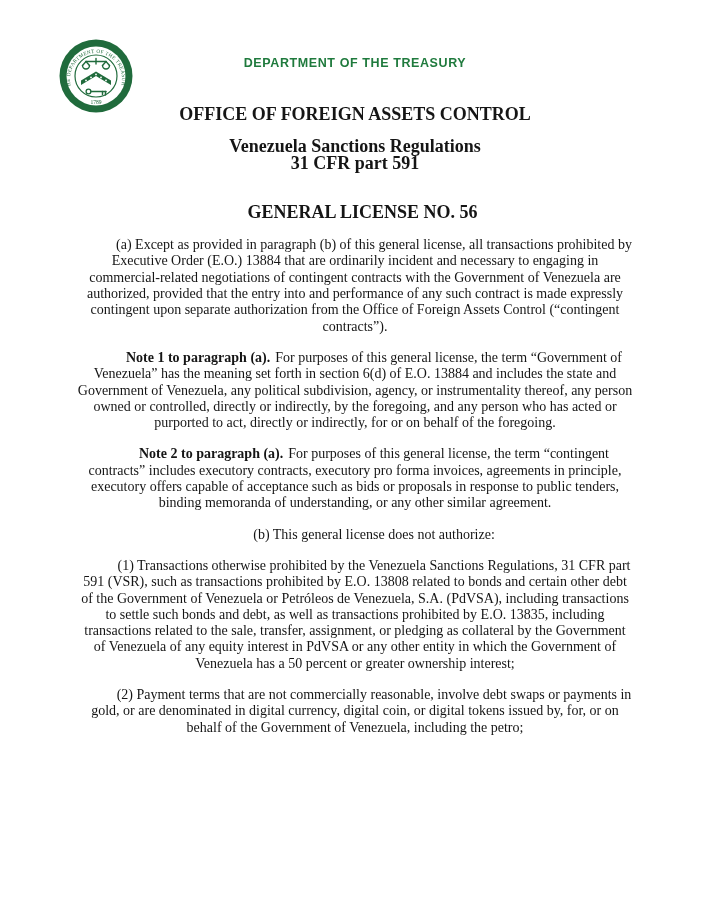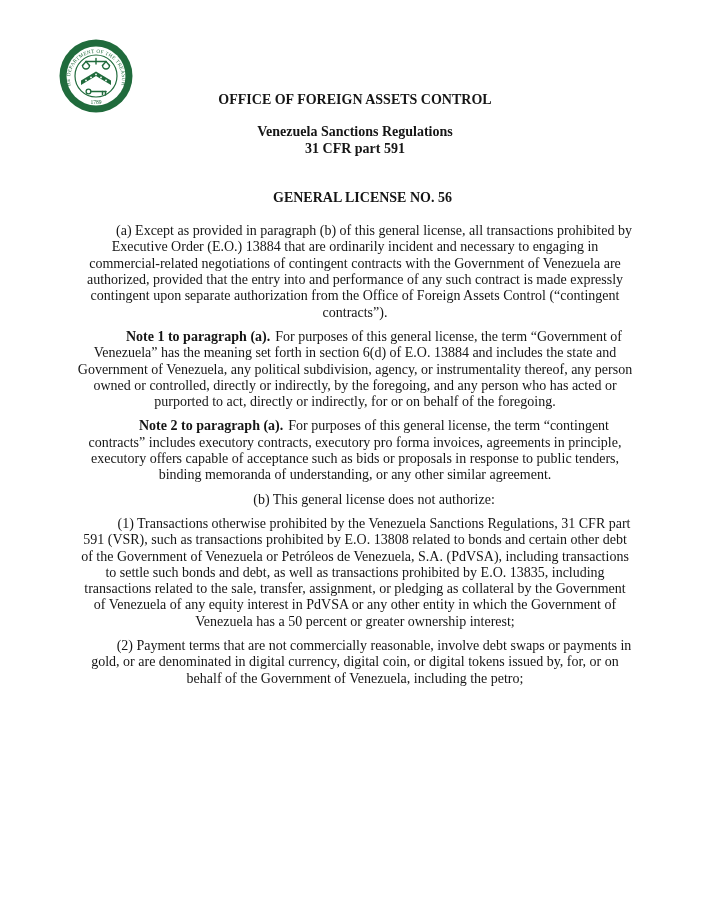--- a/index.html
+++ b/index.html
@@ -36,39 +36,39 @@
   }
   .agency-city {
     font-size: 10px;
     font-weight: bold;
     letter-spacing: 0.4px;
     margin-top: 2px;
   }
   .titles {
     text-align: center;
     font-weight: bold;
-    font-size: 14px;
+    font-size: 18px;
     line-height: 16.3px;
   }
   .t-office  { margin-top: 36px; }
   .t-reg     { margin-top: 16px; }
   .t-license { margin-top: 33px; padding-left: 15px; }
   .t-subject { margin-top: 15px; }
   .doc-body {
     margin: 17px 77px 0 77px;
     width: 556px;
     font-size: 14px;
     line-height: 16.3px;
     text-align: center;
   }
   .doc-body p {
     margin: 0;
     text-indent: 38px;
   }
-  .doc-body p + p { margin-top: 8px; }
+  .doc-body p + p { margin-top: 15px; }
   .lead { font-weight: bold; }
   .lead:not(:empty) { margin-right: 5px; }
 </style>
 </head>
 <body>
 
 <div class="page">
 
   <svg class="seal" viewBox="0 0 74 74" aria-hidden="true">
     <circle cx="37" cy="37" r="36.5" fill="#206b3c"></circle>
@@ -101,20 +101,21 @@
     </g>
     <g stroke="#206b3c" stroke-width="1.5" fill="none" stroke-linecap="round">
       <circle cx="29.5" cy="52.5" r="2.4" stroke-width="1.3"></circle>
       <line x1="32" y1="52.5" x2="47" y2="52.5"></line>
       <line x1="43.5" y1="52.5" x2="43.5" y2="55.5"></line>
       <line x1="46.5" y1="52.5" x2="46.5" y2="56"></line>
     </g>
   </svg>
 
   <header class="letterhead">
+    <div class="agency-name">DEPARTMENT OF THE TREASURY</div>
   </header>
 
   <section class="titles">
     <div class="t-office">OFFICE OF FOREIGN ASSETS CONTROL</div>
     <div class="t-reg">
       <div>Venezuela Sanctions Regulations</div>
       <div>31 CFR part 591</div>
     </div>
     <div class="t-license">GENERAL LICENSE NO. 56</div>
   </section>

